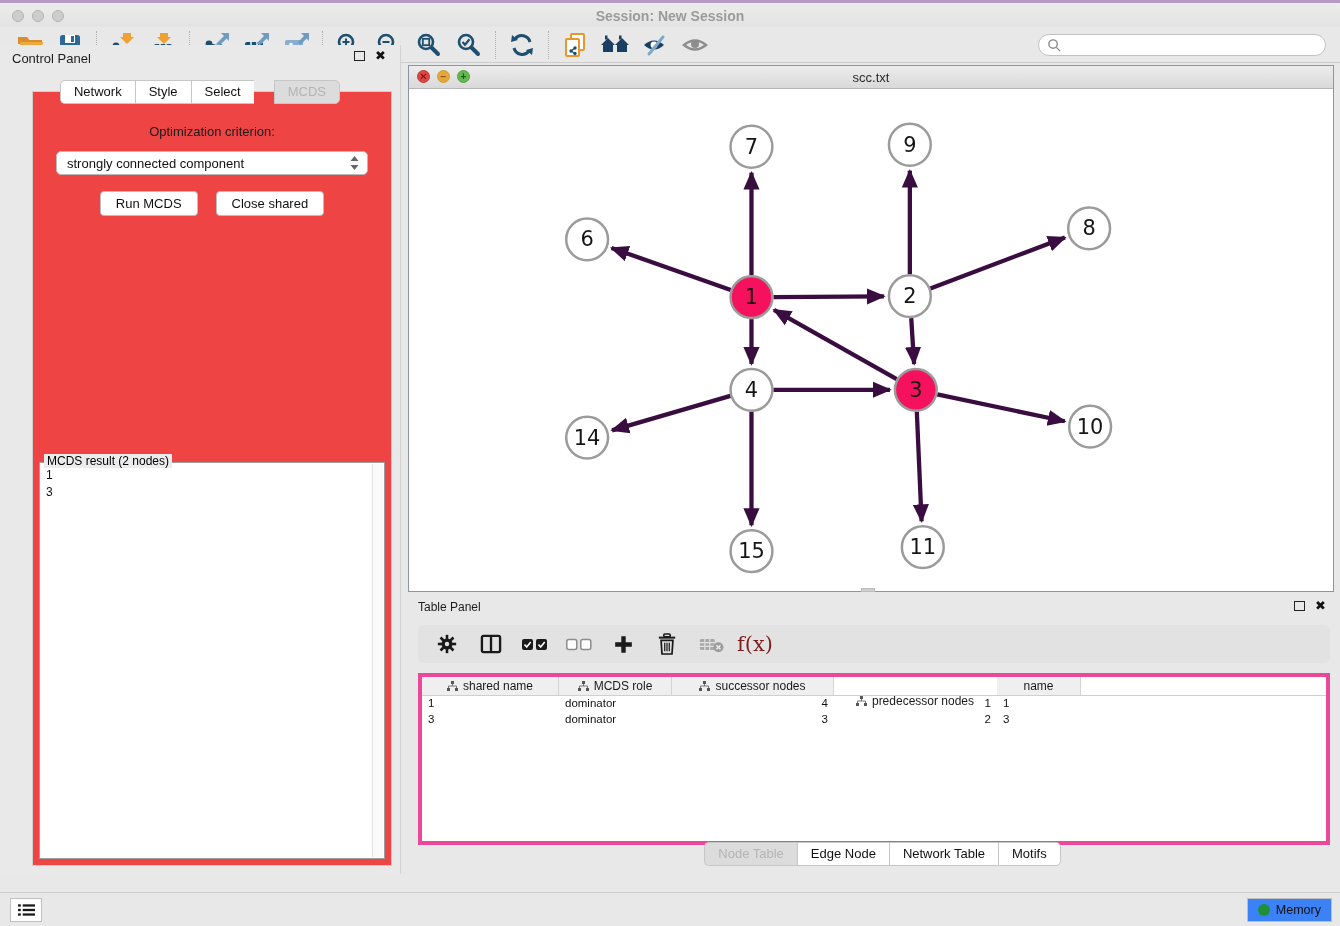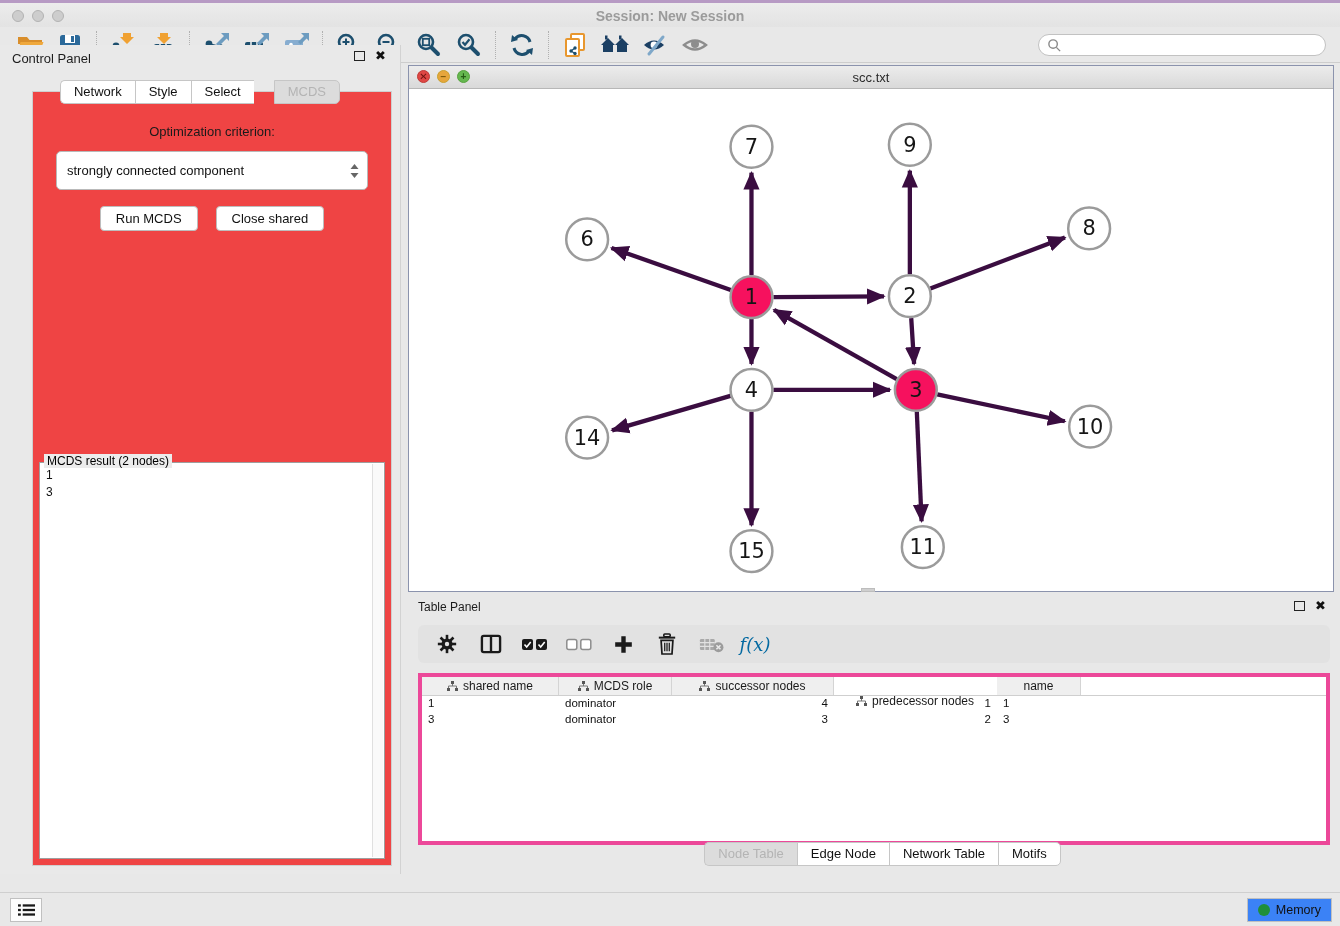--- a/index.html
+++ b/index.html
@@ -41,21 +41,21 @@
   .seg .tab { font-size:13px; color:#111; background:#fff; border:1px solid #c6c6c6;
     border-right:none; padding:3px 13px 4px; }
   .seg .tab:first-child { border-radius:5px 0 0 5px; }
   .seg .tab:last-child { border-radius:0 5px 5px 0; border-right:1px solid #c6c6c6; }
   .seg .tab.selected { background:#dcdcdc; color:#b4b4b4;margin-left:20px; }
 
   .cp-tabs { top:35px; }
   .cp-box { position:absolute; left:8px; right:8px; top:46px; bottom:8px;
     background:#ef4444; border:1px solid #cfcfcf;margin-left:24px; }
   .opt-label { margin-top:32px; text-align:center; font-size:13px; color:#1a1a1a; }
-  .combo { margin:12px auto 0; width:312px; height:39px; background:#fff;
+  .combo { margin:12px auto 0; width:312px; height:24px; background:#fff;
     border:1px solid #b9b9b9; border-radius:5px; display:flex; align-items:center;
     padding:0 8px 0 10px; font-size:13px; color:#111; }
   .combo .val { flex:1; }
   .btn-row { display:flex; justify-content:center; gap:18px; margin-top:16px; }
   .push-btn { background:#fff; border:1px solid #bdbdbd; border-radius:4px;
     font-size:13px; color:#111; padding:4px 15px; }
 
   .result-box { position:absolute; left:6px; right:6px; top:370px; bottom:6px;
     border:1px solid #9e9e9e; background:#fff; }
   .result-lines { position:absolute; inset:4px 14px 2px 6px; font-size:12px;
@@ -83,22 +83,22 @@
 
   
   .table-panel { position:absolute; left:405px; top:595px; width:935px; height:295px;
     background:#e8e8e8; }
   .tp-head { position:relative; height:26px; }
   .tp-head .ttl { position:absolute; left:13px; top:5px; font-size:12px; color:#1c1c1c; }
   .tp-toolbar { position:absolute; left:13px; right:10px; top:30px; height:38px;
     background:#e2e2e2; border-radius:6px; display:flex; align-items:center;
     gap:14px; padding-left:14px; }
   .tp-tool { width:30px; height:30px; display:flex; align-items:center; justify-content:center; }
-  .fx { font-family:"DejaVu Serif","Liberation Serif",serif; font-style:italic;
-    font-size:18px; color:#0369a1; }
+  .fx { font-family:"DejaVu Serif","Liberation Serif",serif; 
+    font-size:21px; color:#7f1d1d; }
 
   .grid-wrap { position:absolute; left:13px; right:10px; top:78px; bottom:45px;
     background:#fff; border:4px solid #ec4899; overflow:hidden; }
   .grid-header { display:flex; height:19px; border-bottom:1px solid #cfcfcf; }
   .gh-cell { background:#efefef; border-right:1px solid #d4d4d4; font-size:12px;
     color:#1a1a1a; display:flex; align-items:center; justify-content:center; gap:5px; }
   .grid-row { display:flex; height:16px; }
   .gr-cell { font-size:11.5px; color:#111; padding:1px 6px; white-space:nowrap; }
   .al-r { text-align:right; }
 

